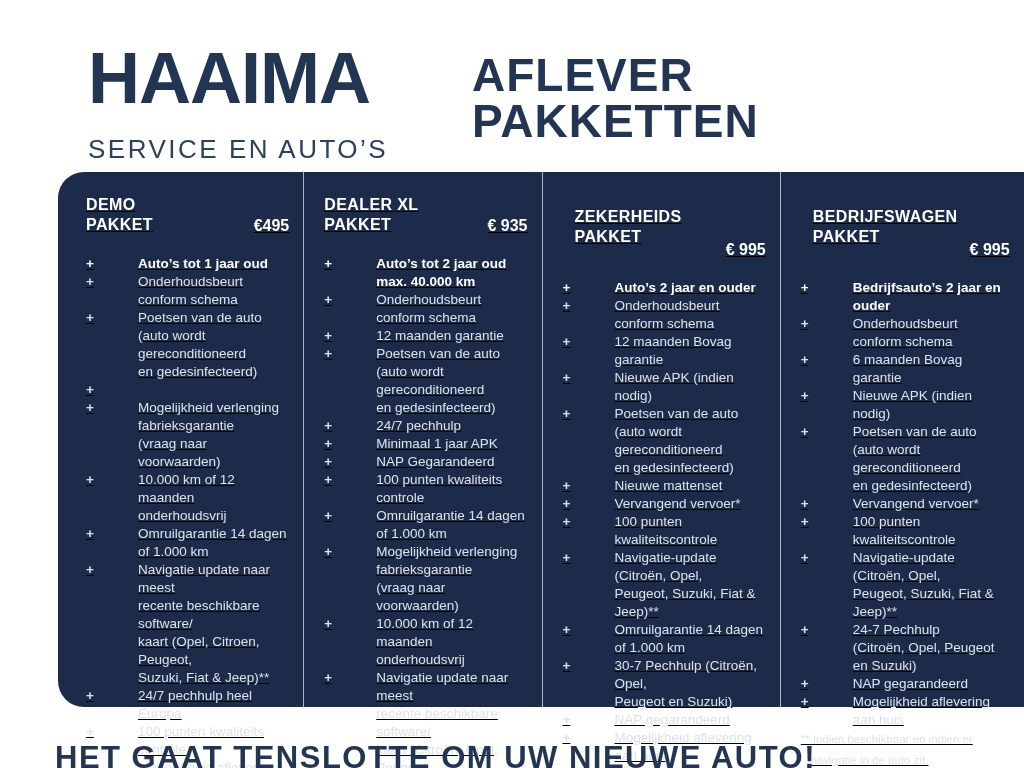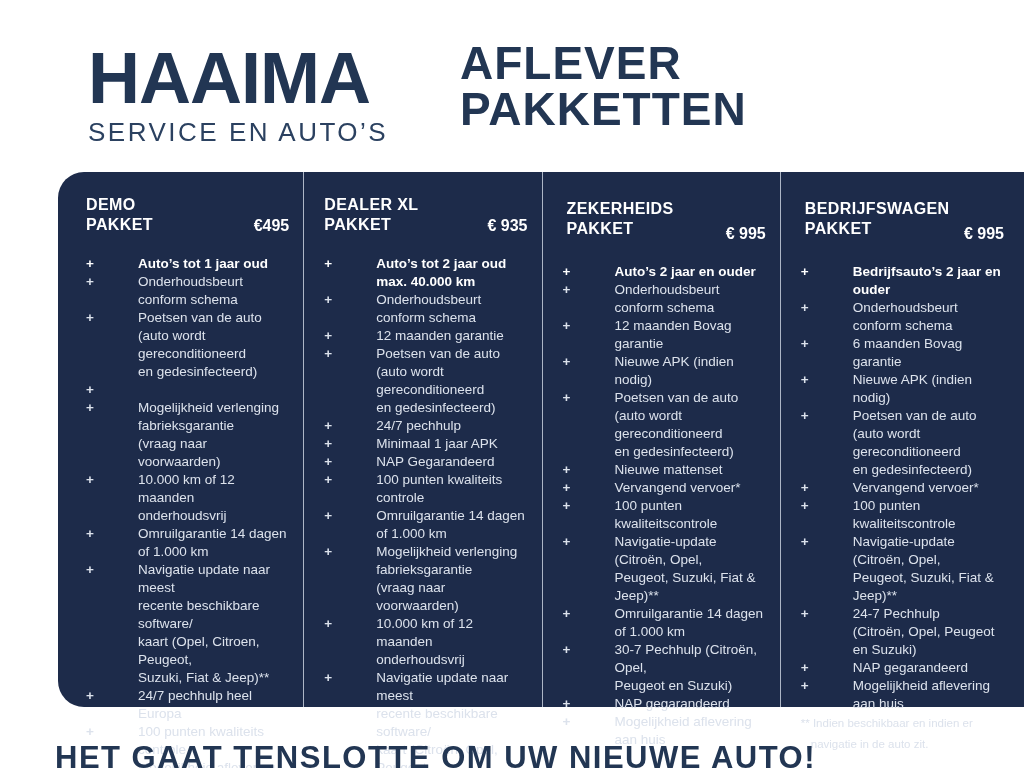--- a/index.html
+++ b/index.html
@@ -10,28 +10,28 @@
     --rule:#e8edf5;
     --divider:rgba(222,229,240,0.75);
   }
   *{box-sizing:border-box;}
   html,body{margin:0;padding:0;}
   body{
     width:1024px;height:768px;background:#ffffff;
     font-family:"Liberation Sans","DejaVu Sans",sans-serif;
     overflow:hidden;
   }
-  .page{position:relative;width:881px;height:768px;}
+  .page{position:relative;width:881px;height:768px;text-decoration:underline;}
 
   
   .top-header{position:relative;height:172px;}
   .logo{position:absolute;left:88px;top:42px;color:var(--navy);}
   .logo-title{font-size:72px;font-weight:700;line-height:1;letter-spacing:-1px;}
-  .logo-subtitle{font-size:26px;font-weight:400;letter-spacing:2.5px;margin-top:3px;color:#2b4160;}
-  .page-title{position:absolute;left:460px;top:40px;margin:0;display:flex;flex-direction:column;
+  .logo-subtitle{font-size:26px;font-weight:400;letter-spacing:2.5px;margin-top:20px;color:#2b4160;}
+  .page-title{position:absolute;left:460px;top:40px;margin:12px;display:flex;flex-direction:column;
     font-size:46px;font-weight:700;line-height:46px;letter-spacing:1px;color:var(--navy);}
 
   
   .panel{
     margin-left:58px;width:966px;height:535px;
     background:var(--panel);border-radius:26px 0 0 26px;
     display:flex;color:var(--light-text);
   }
   .package-column{
     flex:1 1 0;display:flex;flex-direction:column;
@@ -209,21 +209,21 @@
 Suzuki, Fiat &amp; Jeep)**</span>
           </li>
           <li class="feature-item">
             <span class="plus">+</span>
             <span class="txt">Mogelijkheid aflevering aan huis</span>
           </li>
         </ul>
       </section>
       <section class="package-column">
         <div class="pkg-head">
-          <h2 class="pkg-name" style="margin: 4px;">ZEKERHEIDS
+          <h2 class="pkg-name" style="margin: 12px;">ZEKERHEIDS
 PAKKET</h2>
           <span class="pkg-price">€ 995</span>
         </div>
         <div class="pkg-rule"></div>
         <ul class="feature-list">
           <li class="feature-item bold">
             <span class="plus">+</span>
             <span class="txt">Auto’s 2 jaar en ouder</span>
           </li>
           <li class="feature-item">
@@ -277,21 +277,21 @@
             <span class="txt">NAP gegarandeerd</span>
           </li>
           <li class="feature-item">
             <span class="plus">+</span>
             <span class="txt">Mogelijkheid aflevering aan huis</span>
           </li>
         </ul>
       </section>
       <section class="package-column">
         <div class="pkg-head">
-          <h2 class="pkg-name" style="margin: 4px;">BEDRIJFSWAGEN
+          <h2 class="pkg-name" style="margin: 12px;">BEDRIJFSWAGEN
 PAKKET</h2>
           <span class="pkg-price">€ 995</span>
         </div>
         <div class="pkg-rule"></div>
         <ul class="feature-list">
           <li class="feature-item bold">
             <span class="plus">+</span>
             <span class="txt">Bedrijfsauto’s 2 jaar en ouder</span>
           </li>
           <li class="feature-item">

